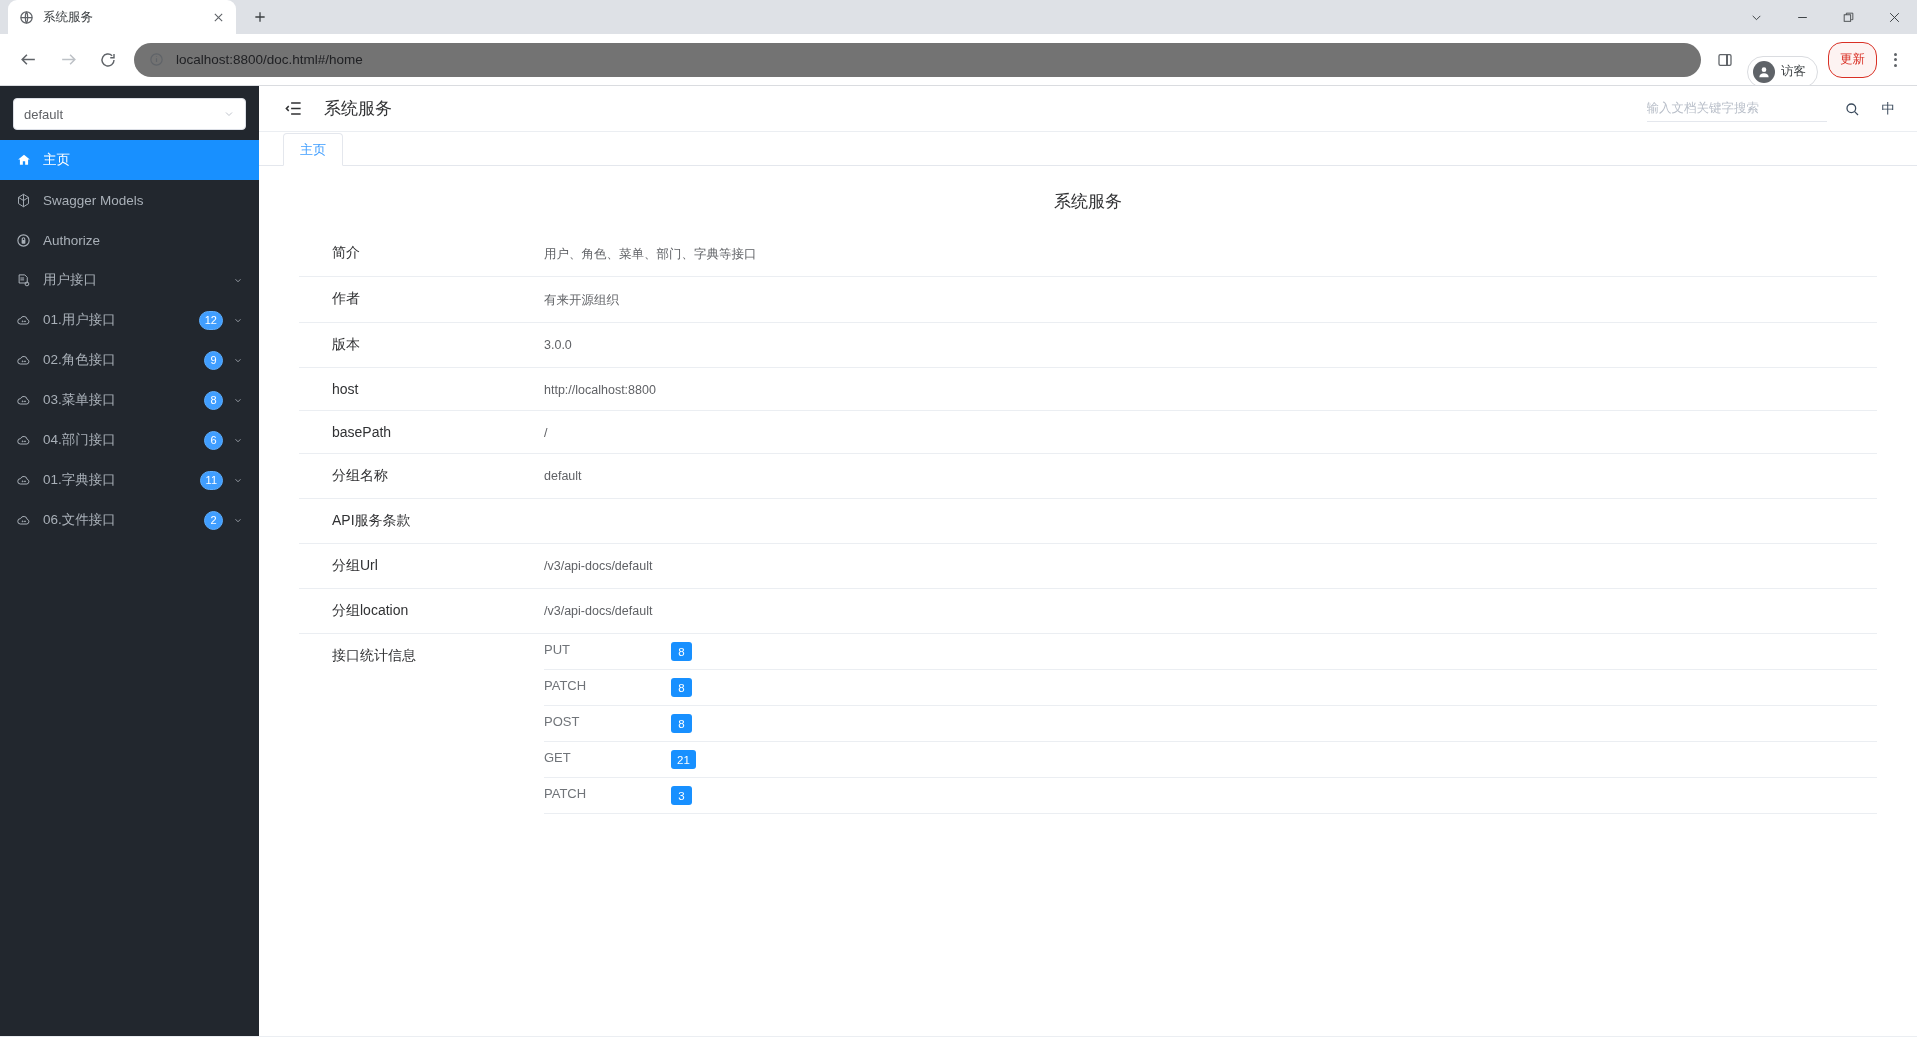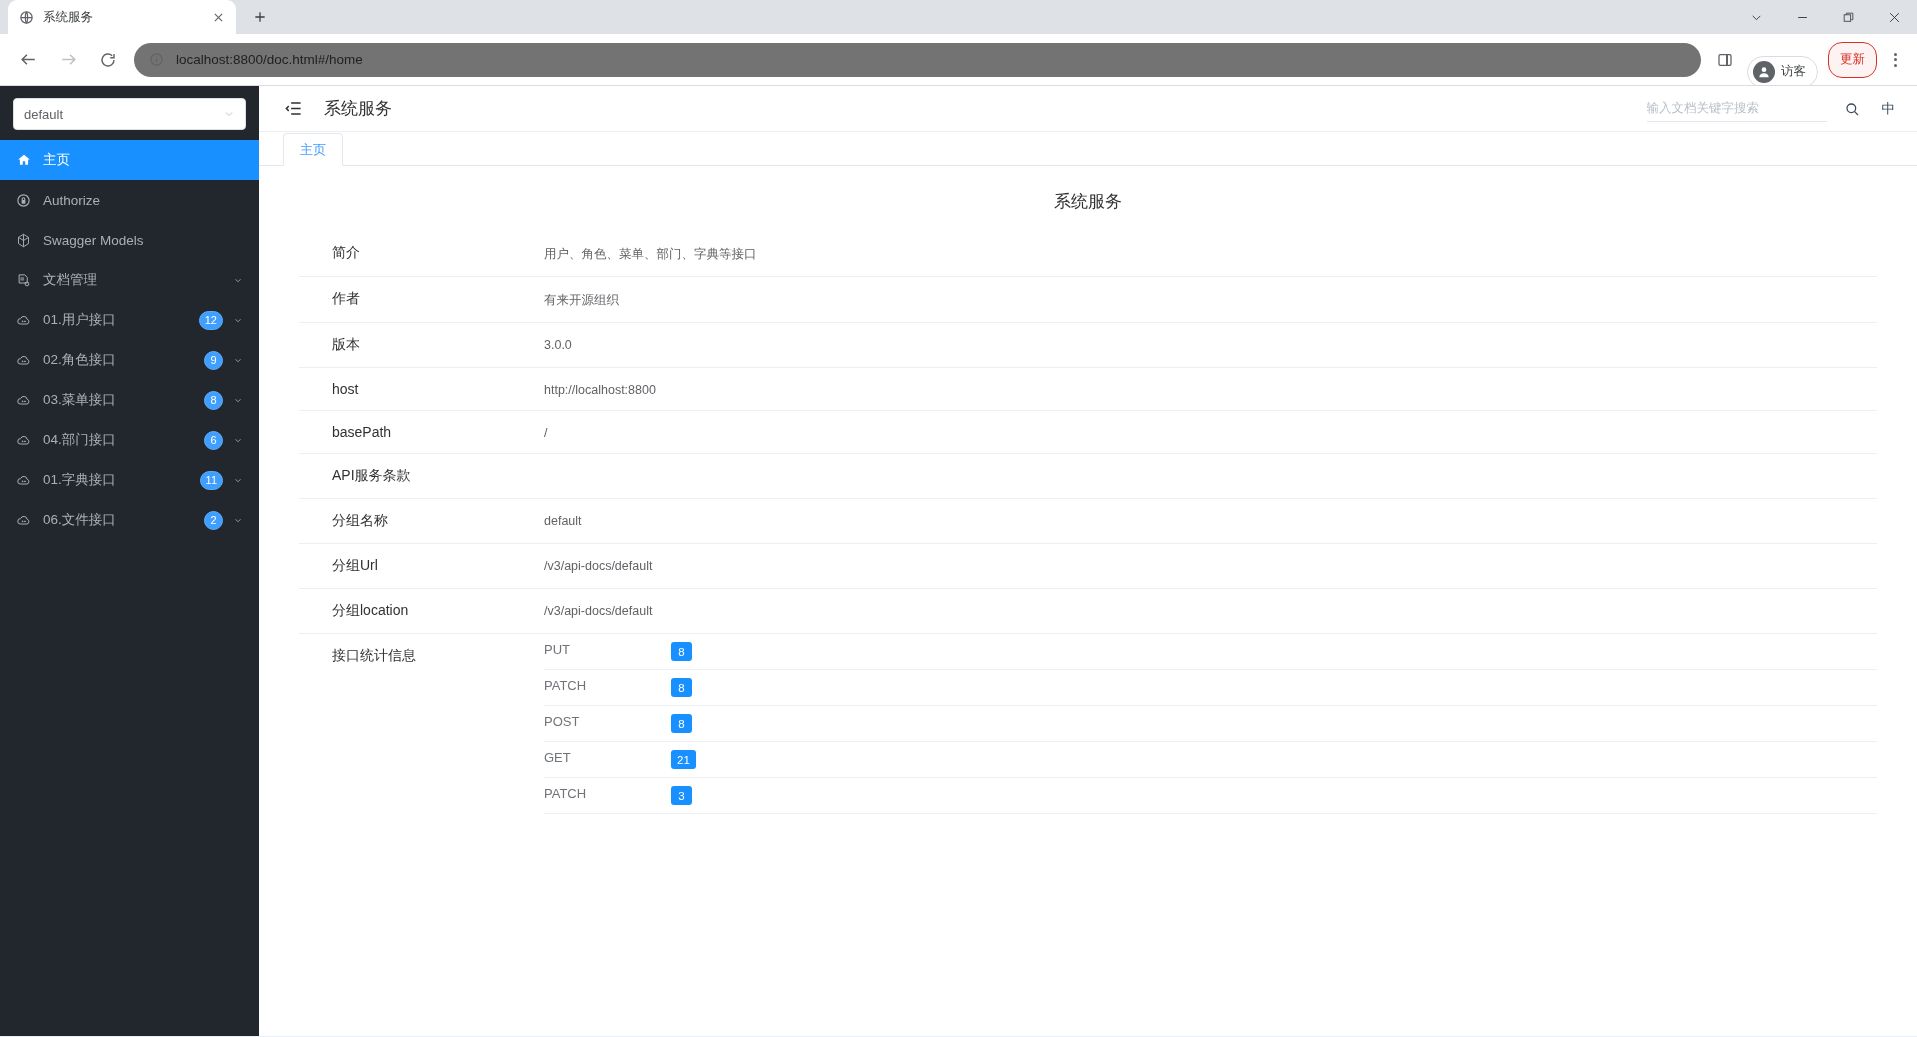--- a/index.html
+++ b/index.html
@@ -487,48 +487,48 @@
       <span class="nav-icon">
         <svg width="14" height="14" viewBox="0 0 24 24" fill="currentColor">
               <path d="M12 3L2 11h3v9h5v-6h4v6h5v-9h3z"></path>
             </svg>
       </span>
       <span class="nav-label">主页</span>
     </div>
 
     <div class="nav-item">
       <span class="nav-icon">
+        <svg width="15" height="15" viewBox="0 0 24 24" fill="none" stroke="currentColor" stroke-width="1.5">
+          <path d="M12 2l8 5v10l-8 5-8-5V7z"></path>
+              <path d="M12 2v20M4 7l8 5 8-5"></path>
+        </svg>
+      </span>
+      <span class="nav-label">Swagger Models</span>
+    </div>
+
+    <div class="nav-item">
+      <span class="nav-icon">
         <svg width="15" height="15" viewBox="0 0 24 24" fill="none" stroke="currentColor" stroke-width="1.8">
           <circle cx="12" cy="12" r="9"></circle>
               <rect x="9" y="11" width="6" height="6" rx="1" fill="currentColor" stroke="none"></rect>
           <path d="M10 11V9.5a2 2 0 0 1 4 0V11"></path>
         </svg>
       </span>
       <span class="nav-label">Authorize</span>
     </div>
 
     <div class="nav-item">
       <span class="nav-icon">
-        <svg width="15" height="15" viewBox="0 0 24 24" fill="none" stroke="currentColor" stroke-width="1.5">
-          <path d="M12 2l8 5v10l-8 5-8-5V7z"></path>
-              <path d="M12 2v20M4 7l8 5 8-5"></path>
-        </svg>
-      </span>
-      <span class="nav-label">Swagger Models</span>
-    </div>
-
-    <div class="nav-item">
-      <span class="nav-icon">
         <svg width="15" height="15" viewBox="0 0 24 24" fill="none" stroke="currentColor" stroke-width="1.6">
           <path d="M5 3h9l4 4v9H5z"></path>
               <path d="M7 8h6M7 11h6"></path>
               <circle cx="17.5" cy="17.5" r="3"></circle>
         </svg>
       </span>
-      <span class="nav-label">文档管理</span>
+      <span class="nav-label">用户接口</span>
       <span class="nav-caret">
         <svg width="11" height="11" viewBox="0 0 24 24" fill="none" stroke="currentColor" stroke-width="2">
               <path d="M6 9l6 6 6-6"></path>
             </svg>
       </span>
     </div>
 
     <div class="nav-item">
       <span class="nav-icon">
         <svg width="16" height="16" viewBox="0 0 24 24" fill="none" stroke="currentColor" stroke-width="1.5">
@@ -676,26 +676,26 @@
         </tr>
         <tr>
           <td class="label">host</td>
           <td class="value">http://localhost:8800</td>
         </tr>
         <tr>
           <td class="label">basePath</td>
           <td class="value">/</td>
         </tr>
         <tr>
+          <td class="label">分组名称</td>
+          <td class="value">default</td>
+        </tr>
+        <tr>
           <td class="label">API服务条款</td>
           <td class="value"></td>
-        </tr>
-        <tr>
-          <td class="label">分组名称</td>
-          <td class="value">default</td>
         </tr>
         <tr>
           <td class="label">分组Url</td>
           <td class="value">/v3/api-docs/default</td>
         </tr>
         <tr>
           <td class="label">分组location</td>
           <td class="value">/v3/api-docs/default</td>
         </tr>
         <tr style="border-bottom:none;">

